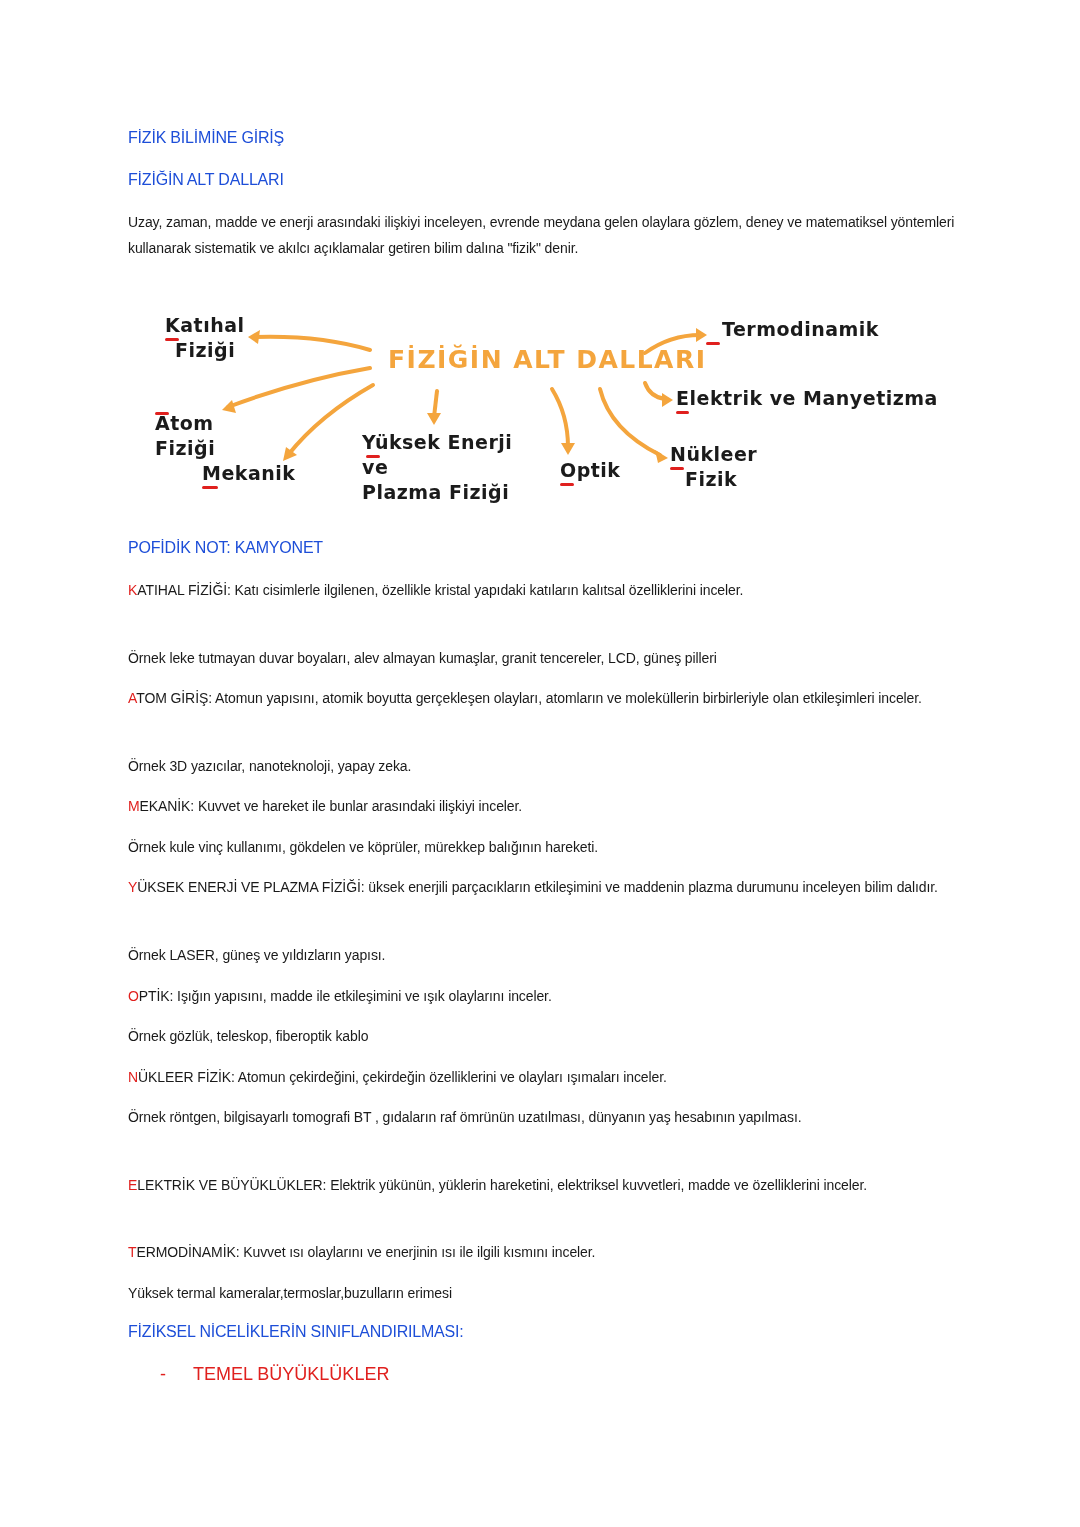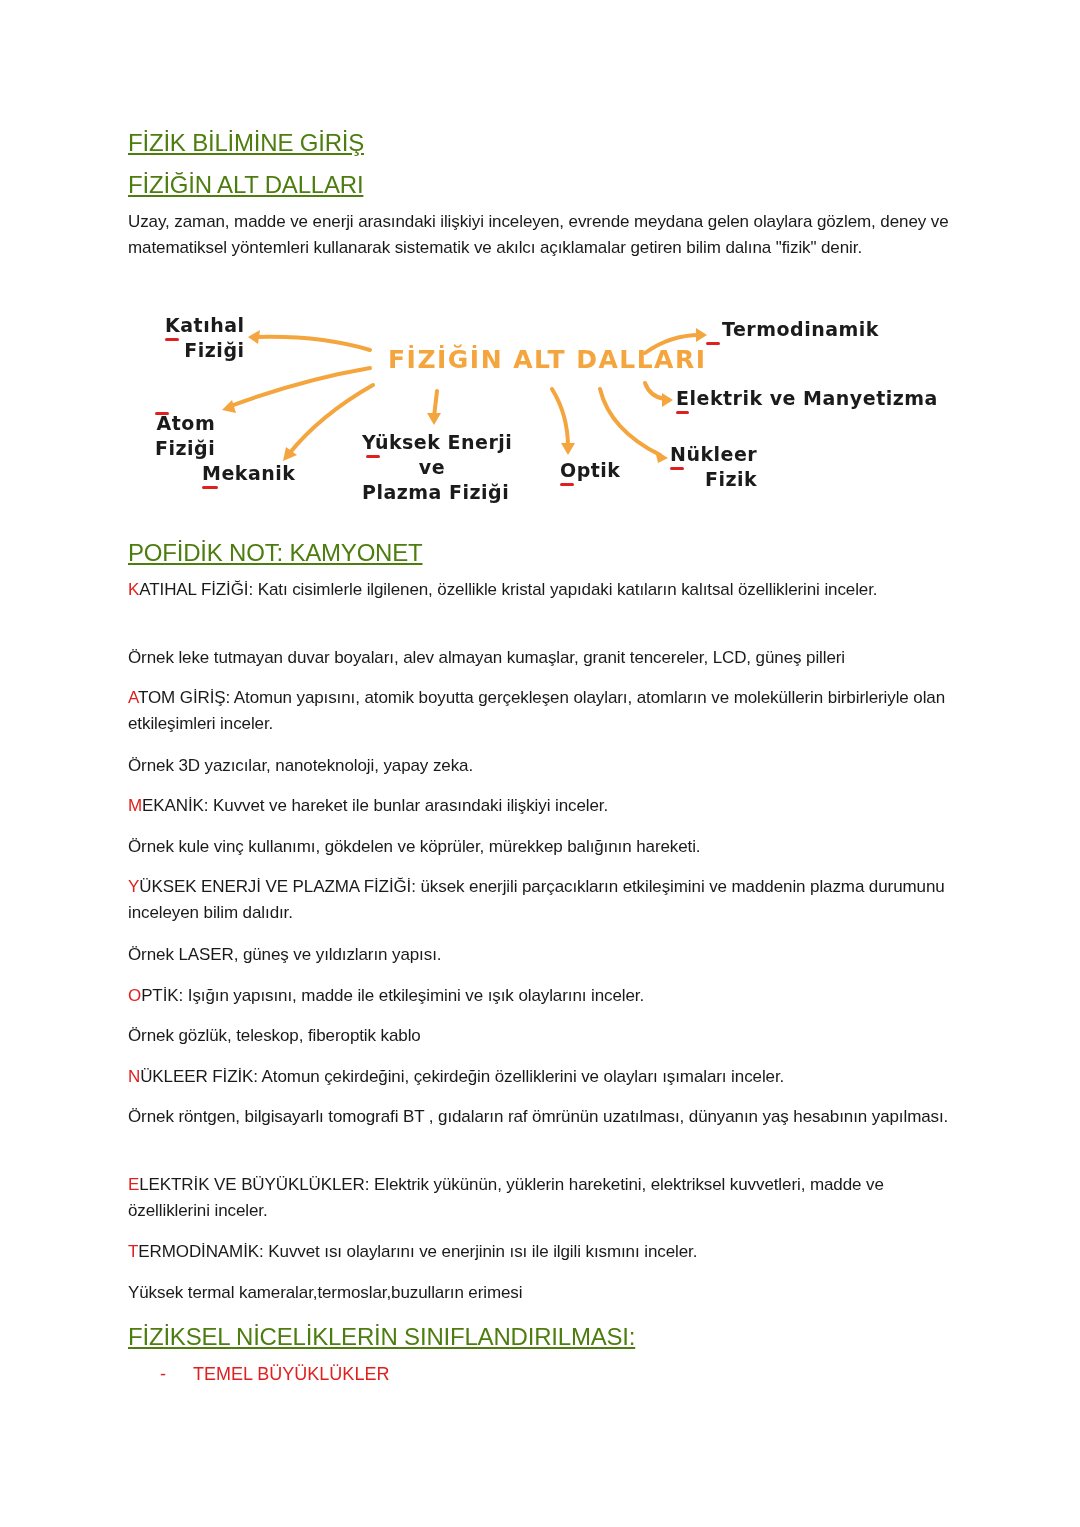--- a/index.html
+++ b/index.html
@@ -1,28 +1,28 @@
 <!DOCTYPE html>
 <html><head>
 <meta charset="utf-8">
 <style>
   html, body { margin: 0; padding: 0; background: #ffffff; }
   body { width: 1080px; height: 1527px; position: relative; overflow: hidden;
          font-family: "Liberation Sans", "DejaVu Sans", sans-serif; color: #1a1a1a; }
   .page { position: absolute; left: 128px; top: 0; width: 830px; }
-  .heading { position: absolute; left: 0; color: #4d7c0f; font-size: 24px; white-space: nowrap; letter-spacing: -0.2px; text-decoration: underline; }
-  .para { position: absolute; left: 0; width: 830px; font-size: 17px; line-height: 26px; color: #1a1a1a; letter-spacing: -0.1px; }
+  .heading { position: absolute; left: 0; color: #1d4ed8; font-size: 16px; white-space: nowrap; letter-spacing: -0.2px; }
+  .para { position: absolute; left: 0; width: 830px; font-size: 14px; line-height: 26px; color: #1a1a1a; letter-spacing: -0.1px; }
   .first { color: #e0201e; }
   .bullet { position: absolute; left: 32px; color: #e0201e; font-size: 18px; }
   .bullet-text { position: absolute; left: 65px; color: #e0201e; font-size: 18px; white-space: nowrap; }
   .diagram { position: absolute; left: 140px; top: 305px; width: 800px; height: 215px; }
   .diagram svg { position: absolute; left: 0; top: 0; }
   .dlabel { position: absolute; font-family: "DejaVu Sans", sans-serif; font-weight: bold; font-size: 19px;
-            color: #1b1b1b; line-height: 25px; text-align: center; white-space: nowrap; letter-spacing: 0.5px; }
-  .dlabel.left { text-align: right; }
+            color: #1b1b1b; line-height: 25px; white-space: nowrap; letter-spacing: 0.5px; }
+  .dlabel.left { text-align: left; }
   .dtitle { position: absolute; left: 248px; top: 40px; font-family: "DejaVu Sans", sans-serif; font-weight: bold;
             font-size: 25px; color: #f4a53d; letter-spacing: 1.5px; white-space: nowrap; }
   .ul { position: absolute; height: 3px; background: #e0201e; border-radius: 2px; }
 </style>
 </head>
 <body>
 
 <div class="page">
   <div class="heading" style="top:129px">FİZİK BİLİMİNE GİRİŞ</div>
   <div class="heading" style="top:171px">FİZİĞİN ALT DALLARI</div>

